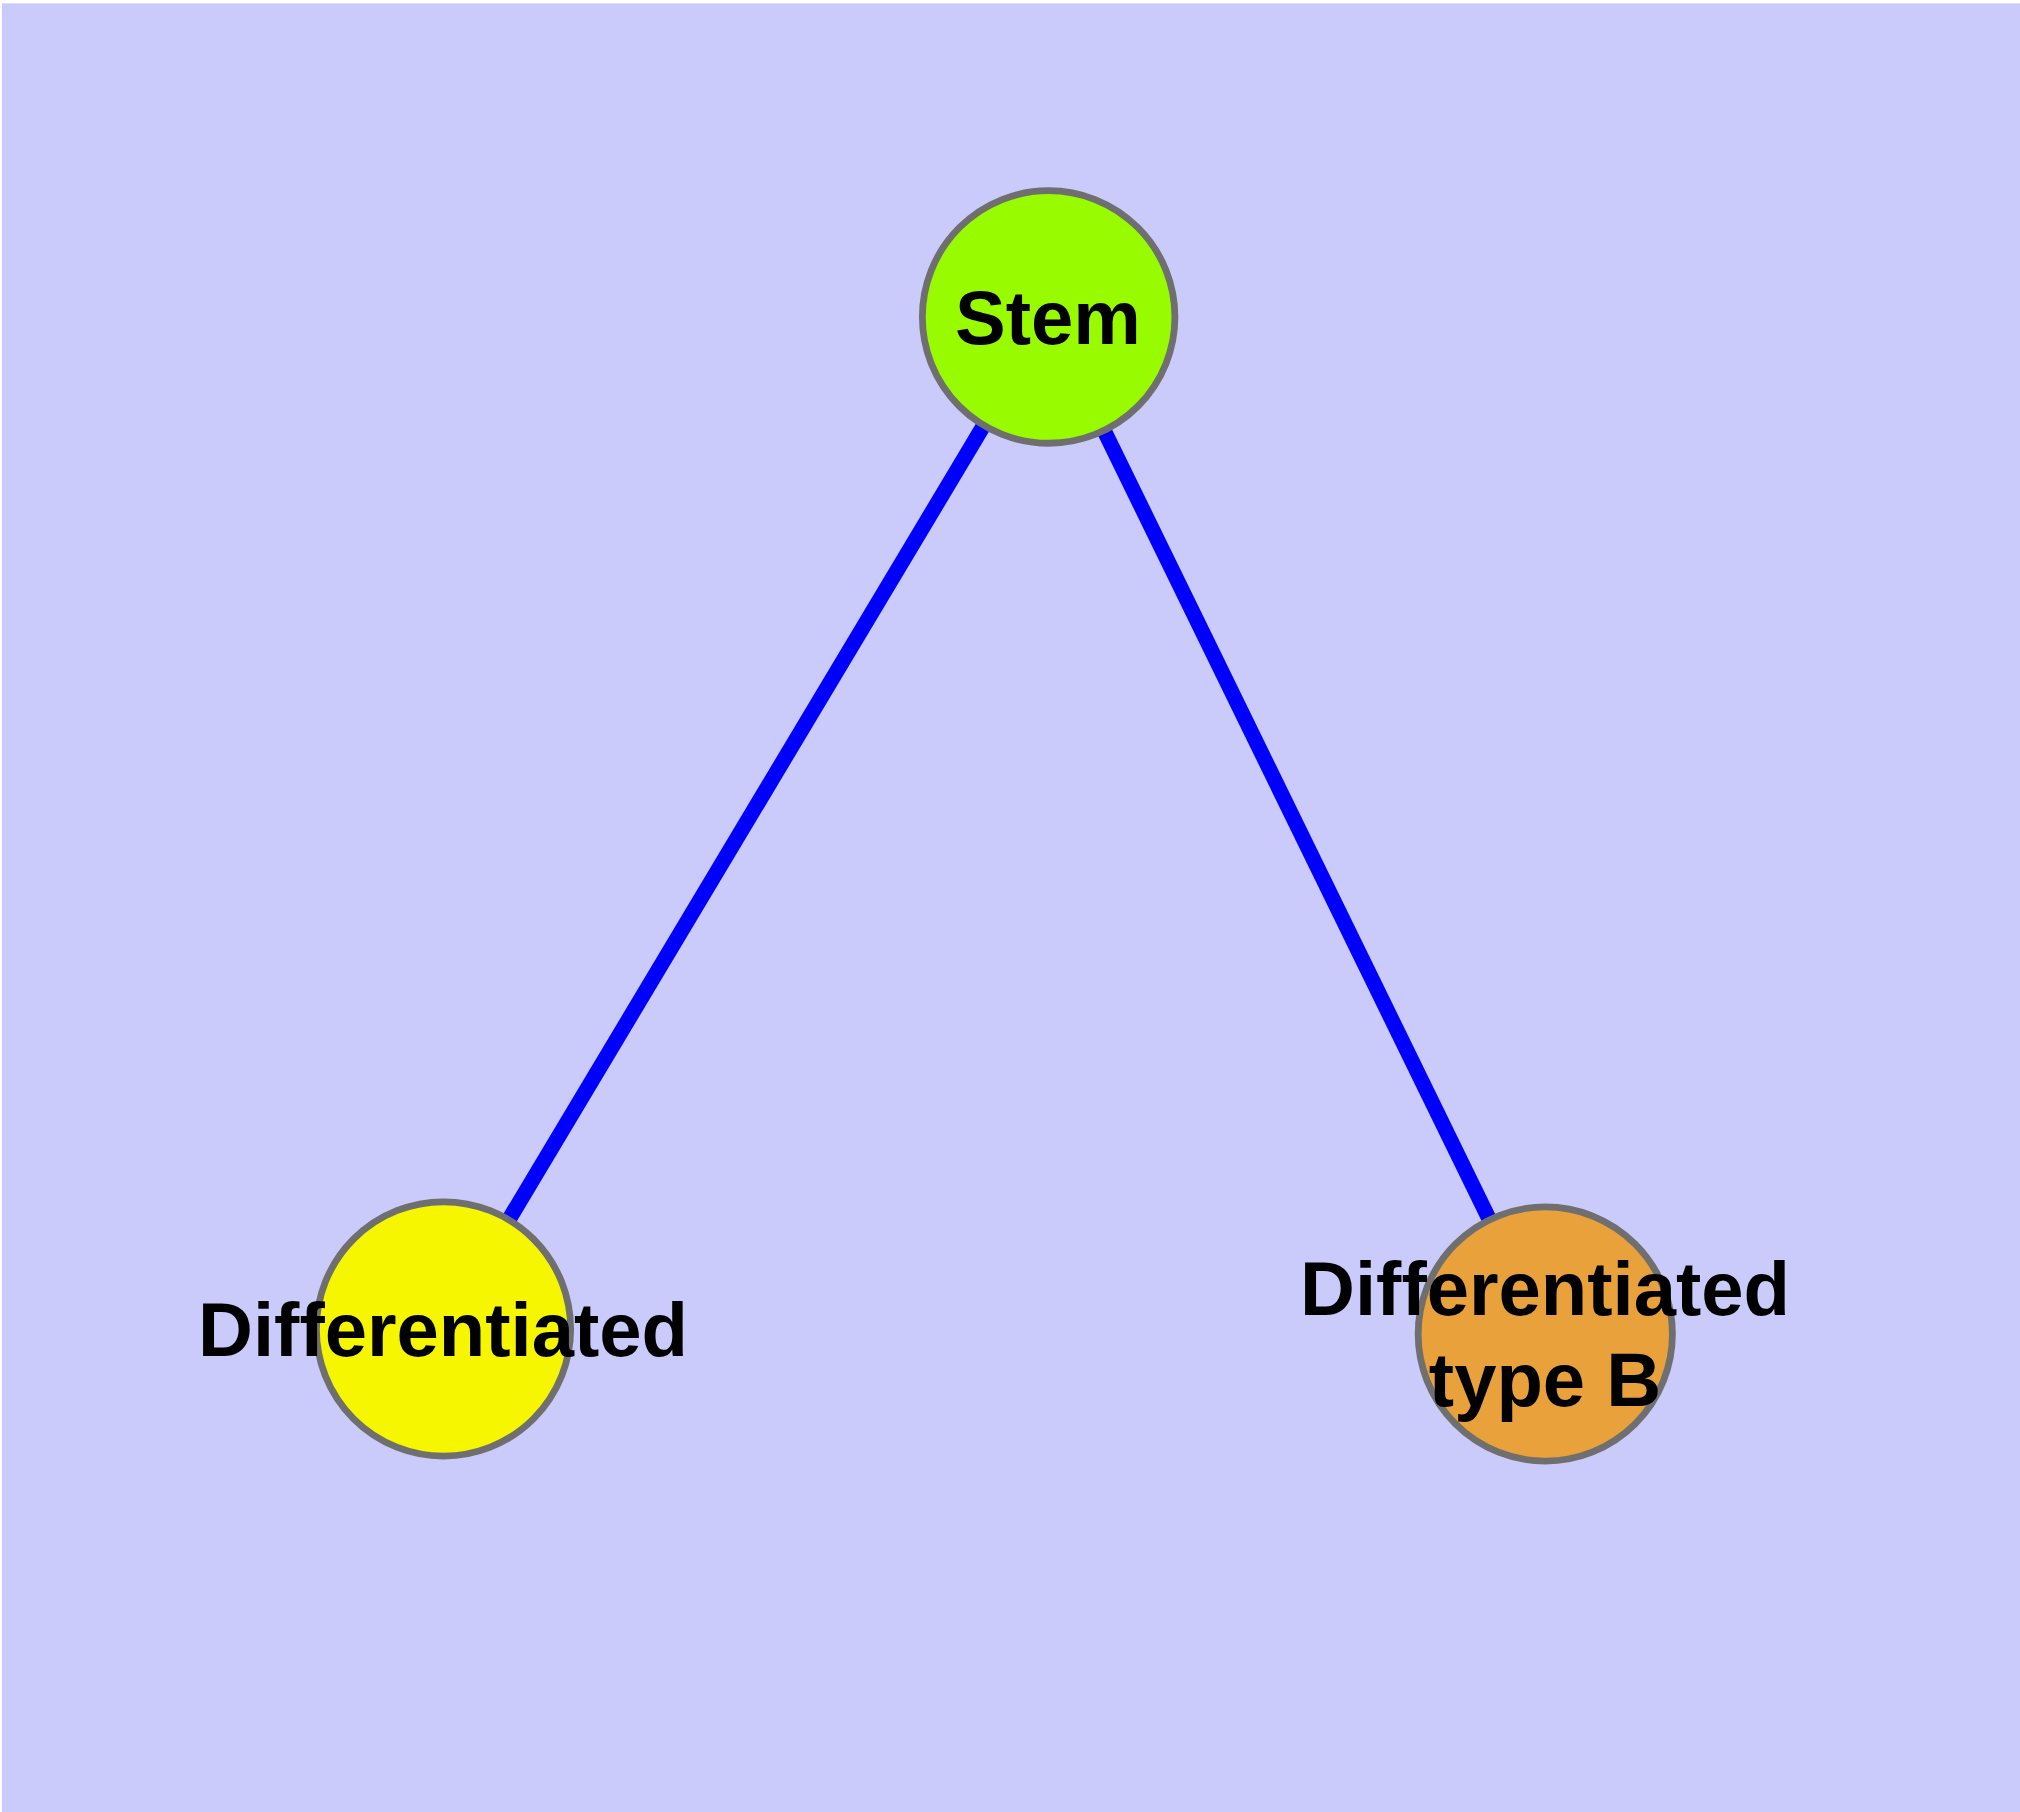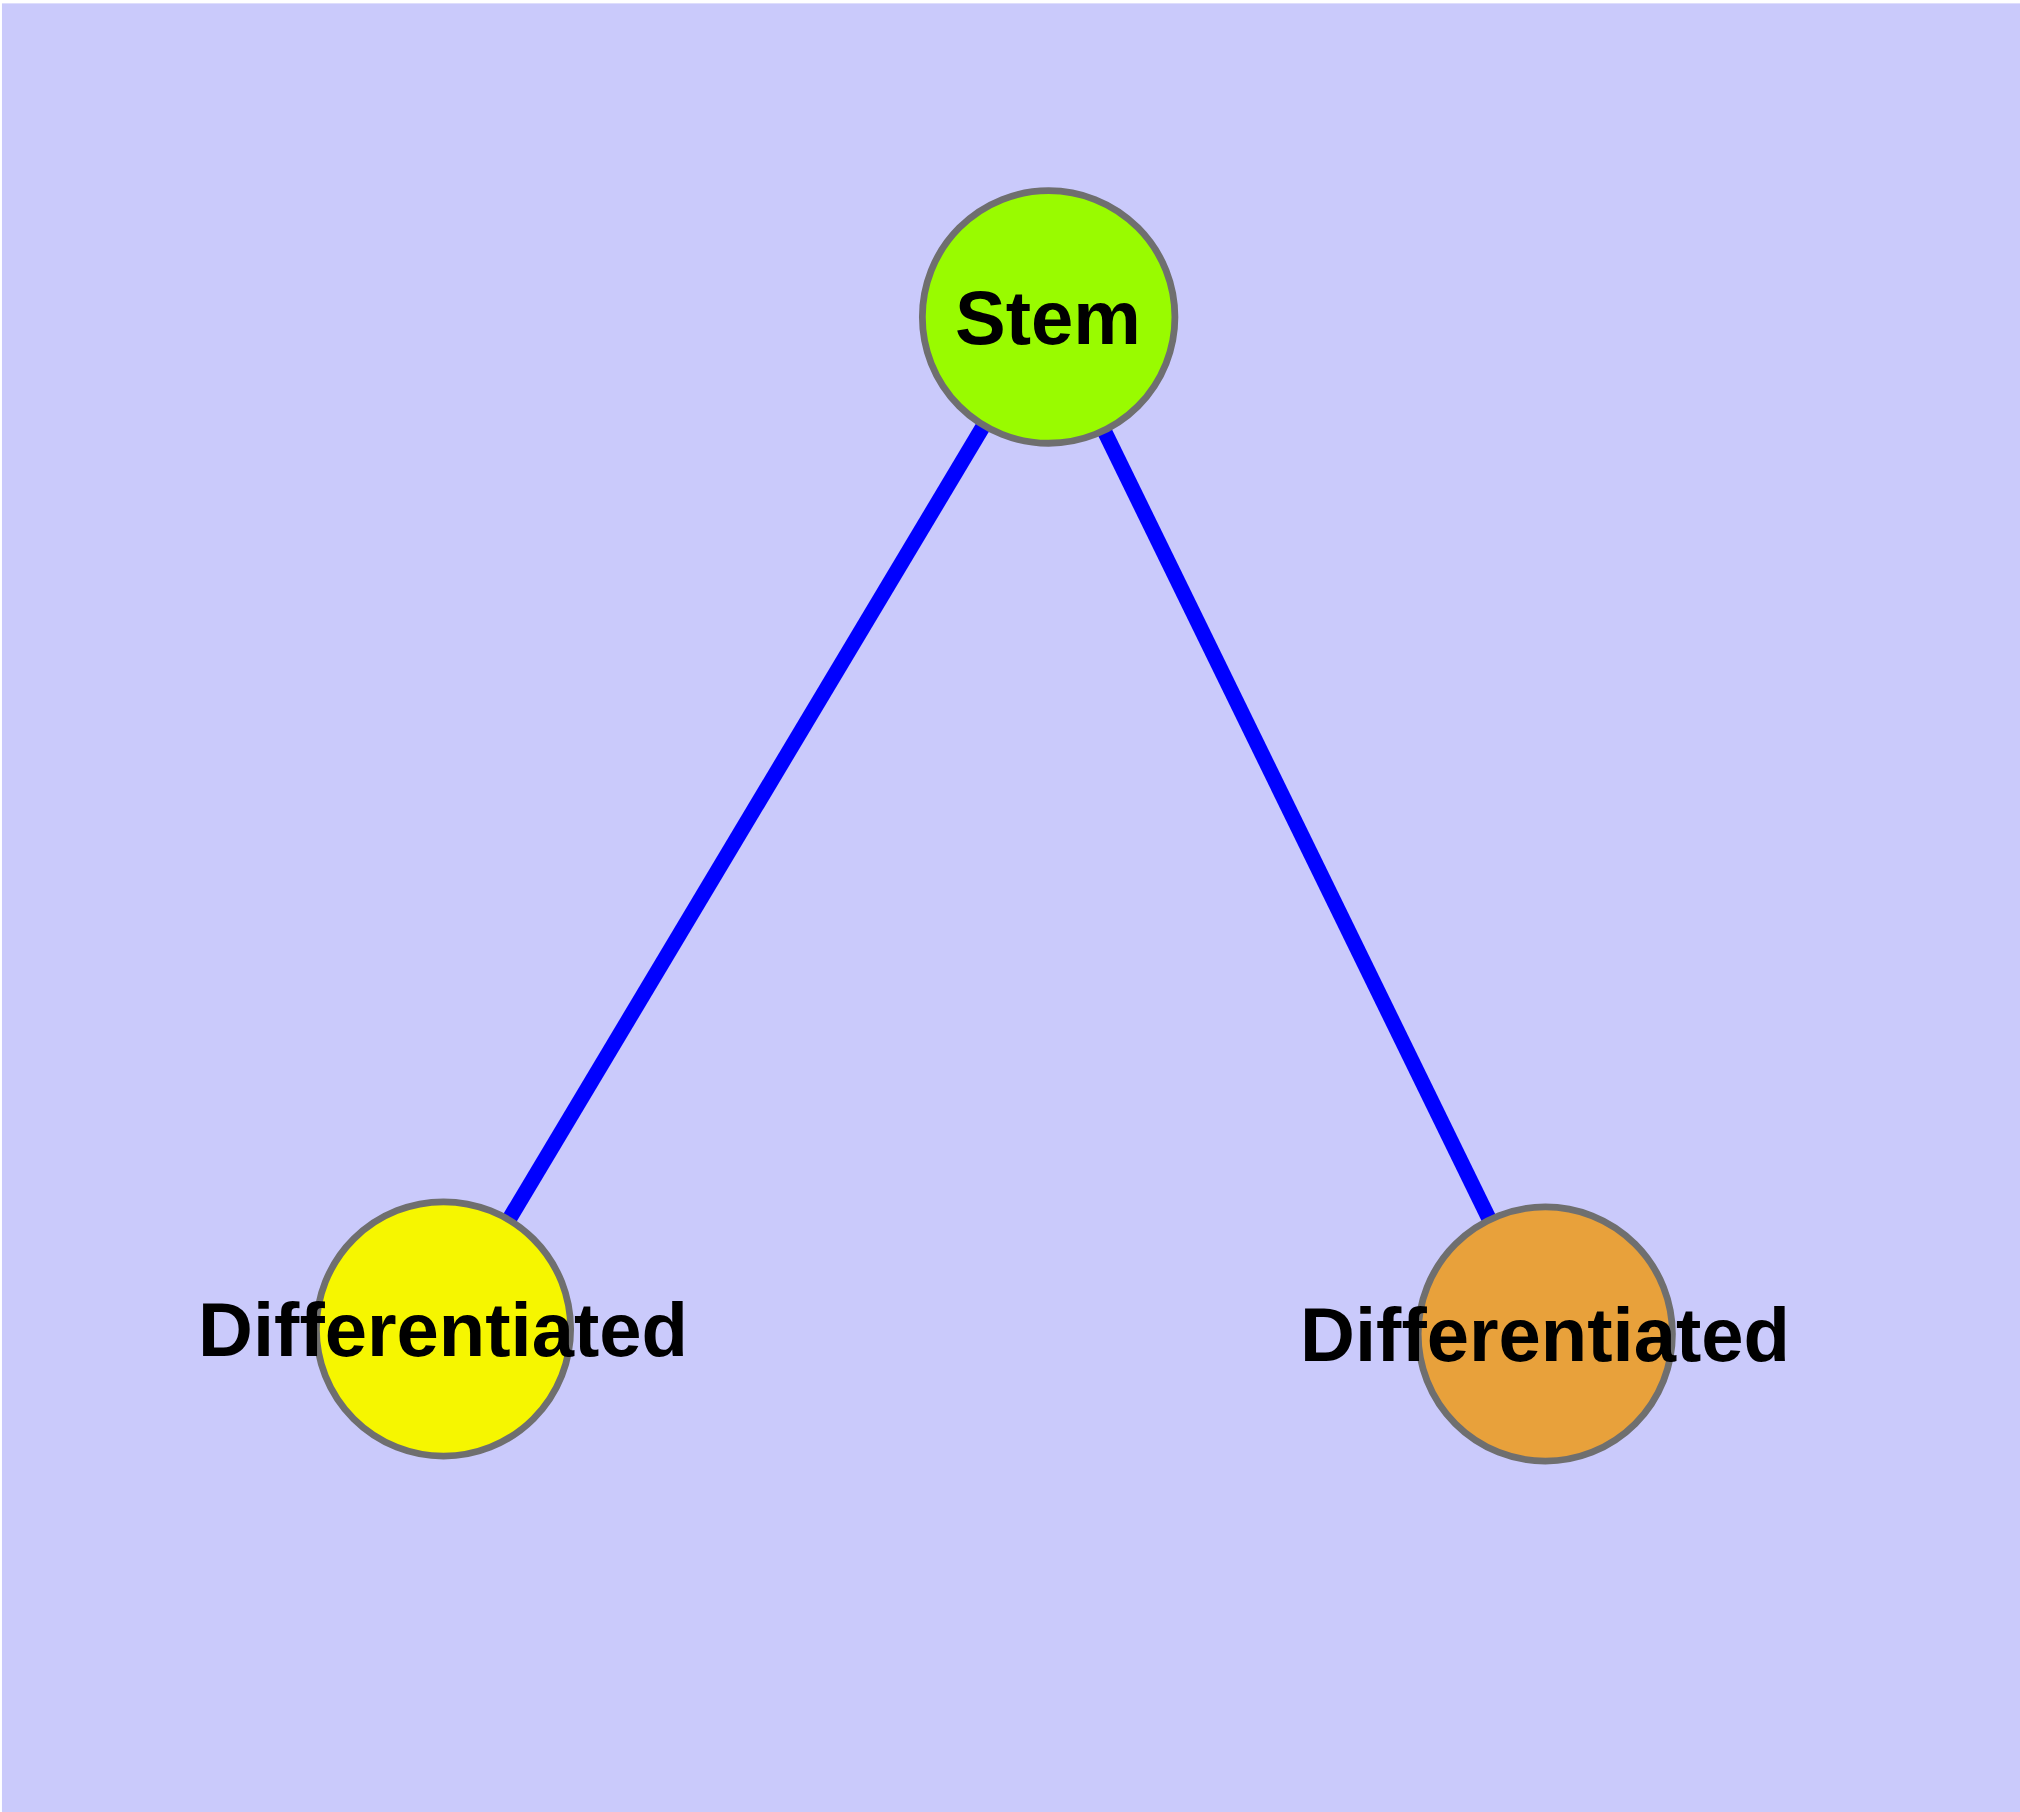--- a/index.html
+++ b/index.html
@@ -59,16 +59,17 @@
   <div class="node-label" style="left:1048px; top:317px;">
     <span class="line">Stem</span>
   </div>
 
   <div class="node-label" style="left:443px; top:1329px;">
     <span class="line">Differentiated</span>
   </div>
 
   <div class="node-label" style="left:1545px; top:1334px;">
     <span class="line">Differentiated</span>
+    <span class="line">type B</span>
   </div>
 
 </div>
 
 
 </body></html>

